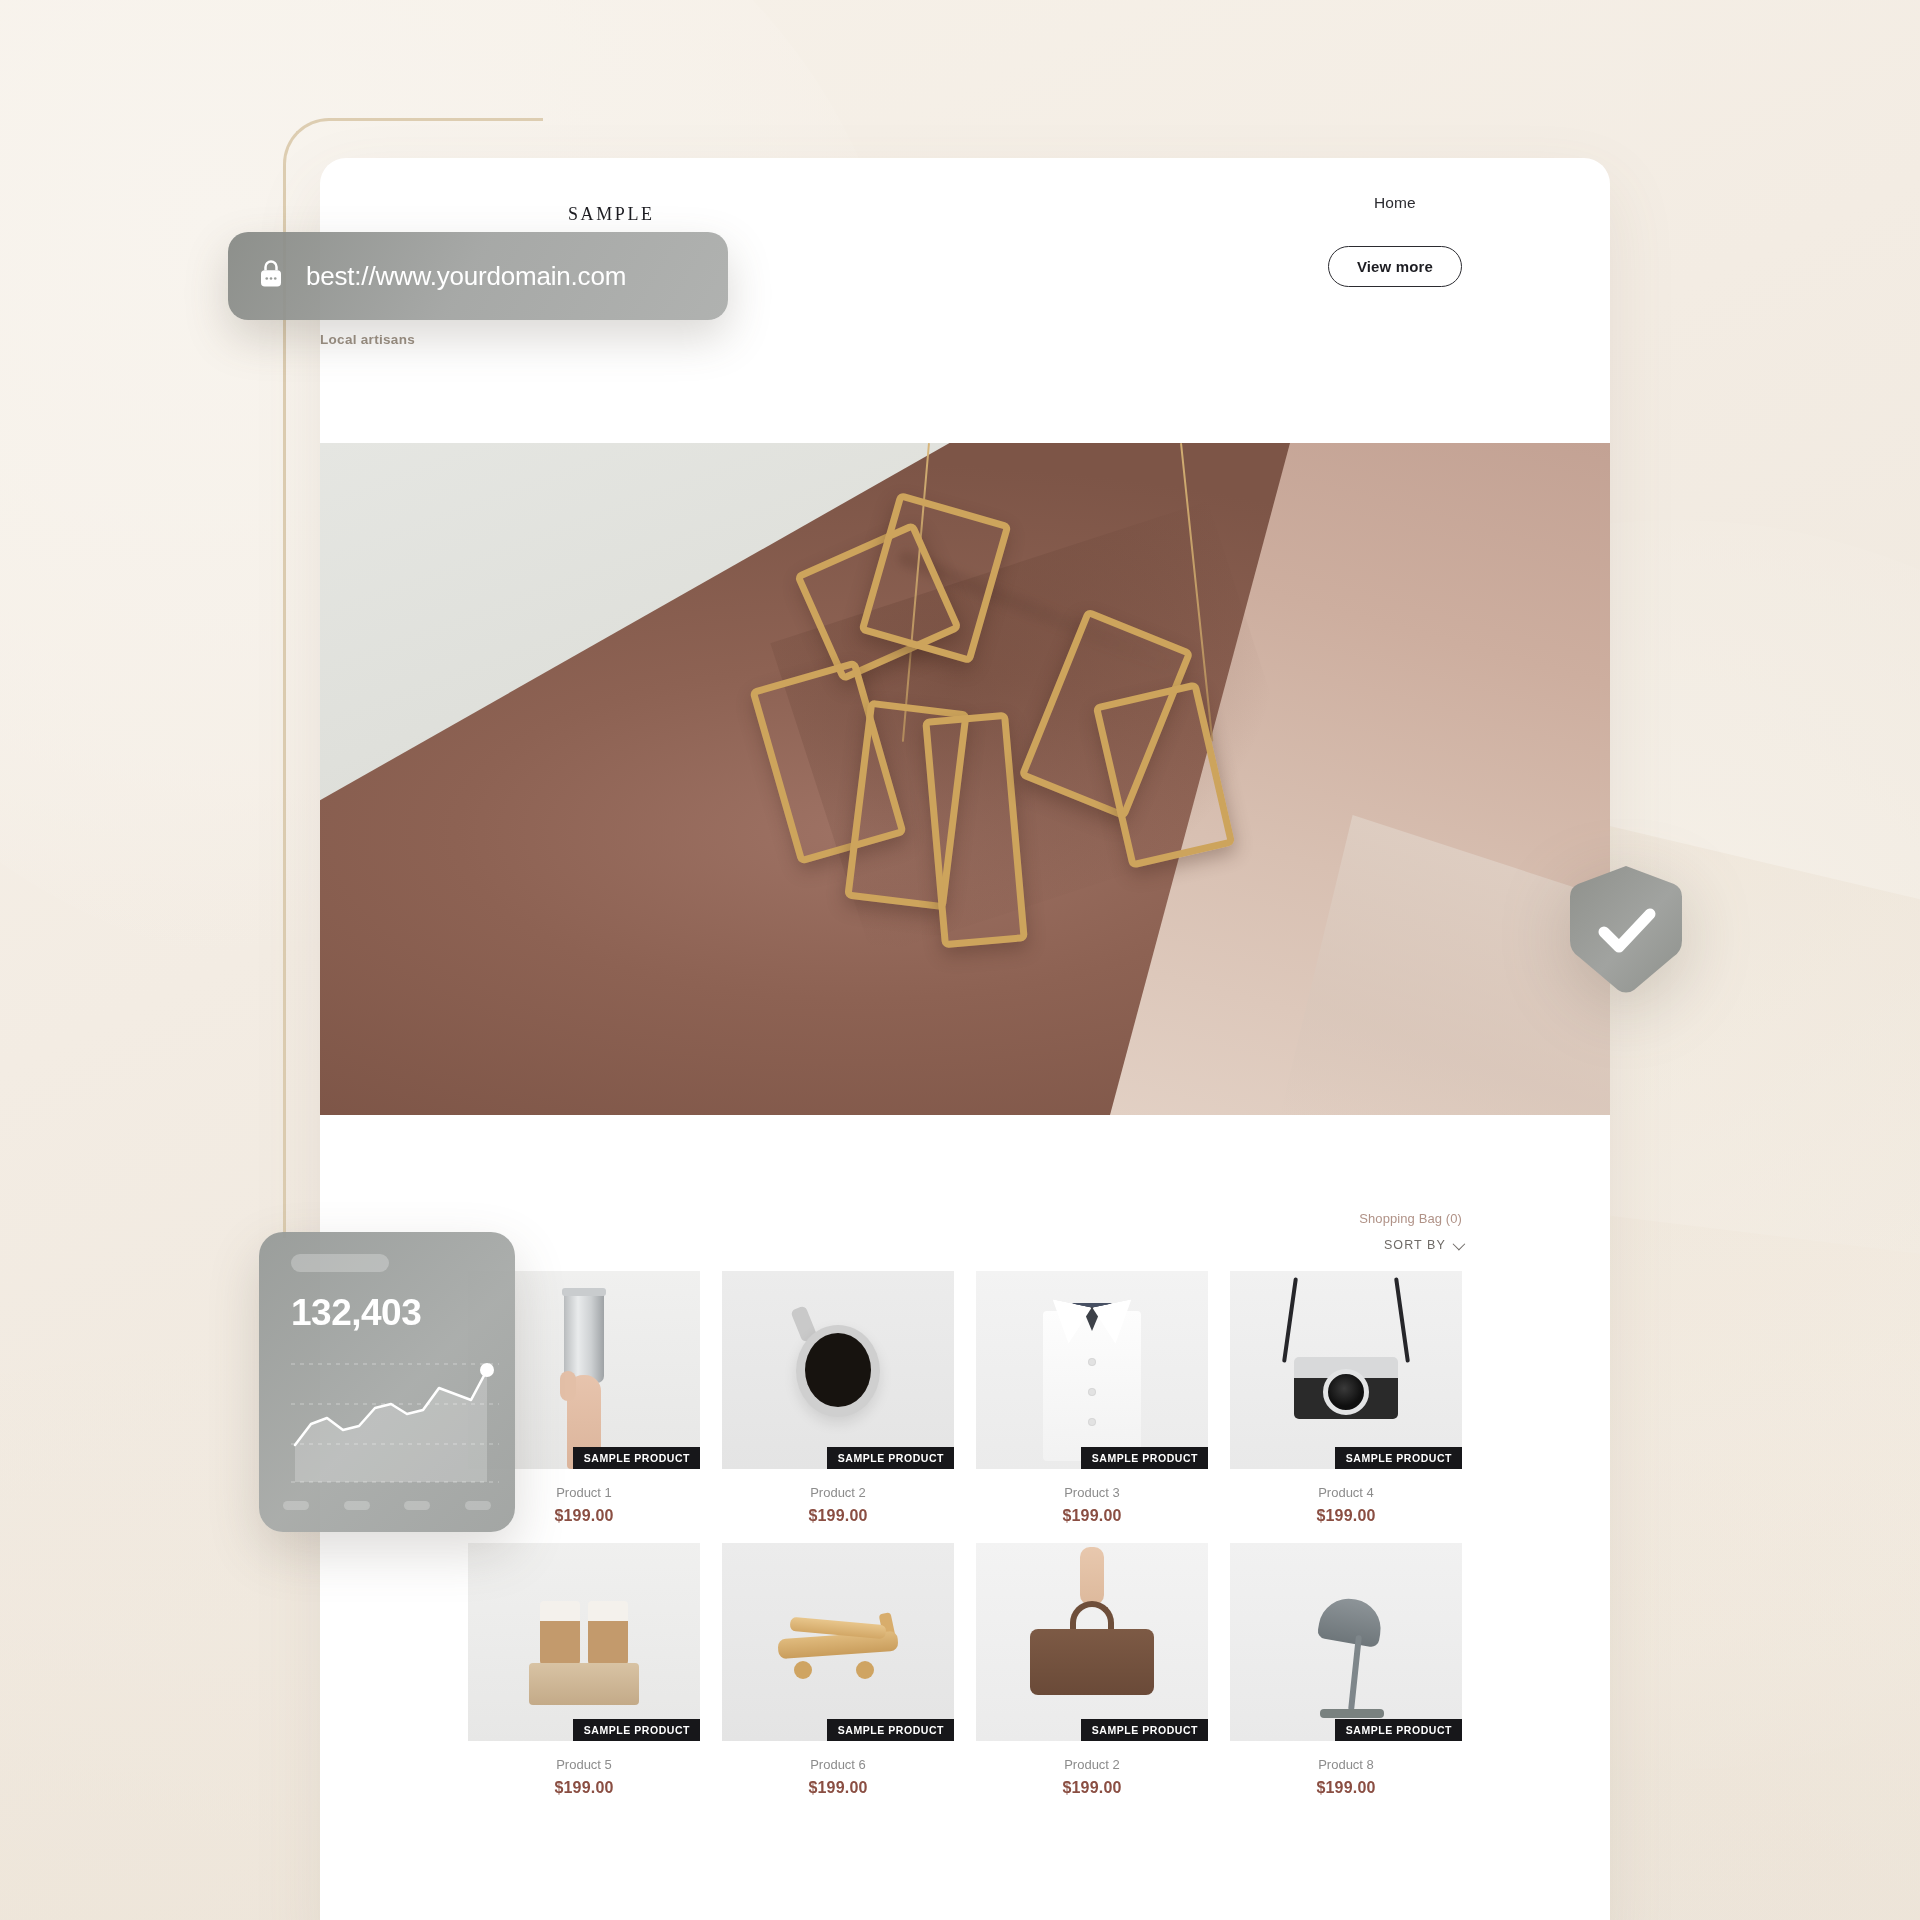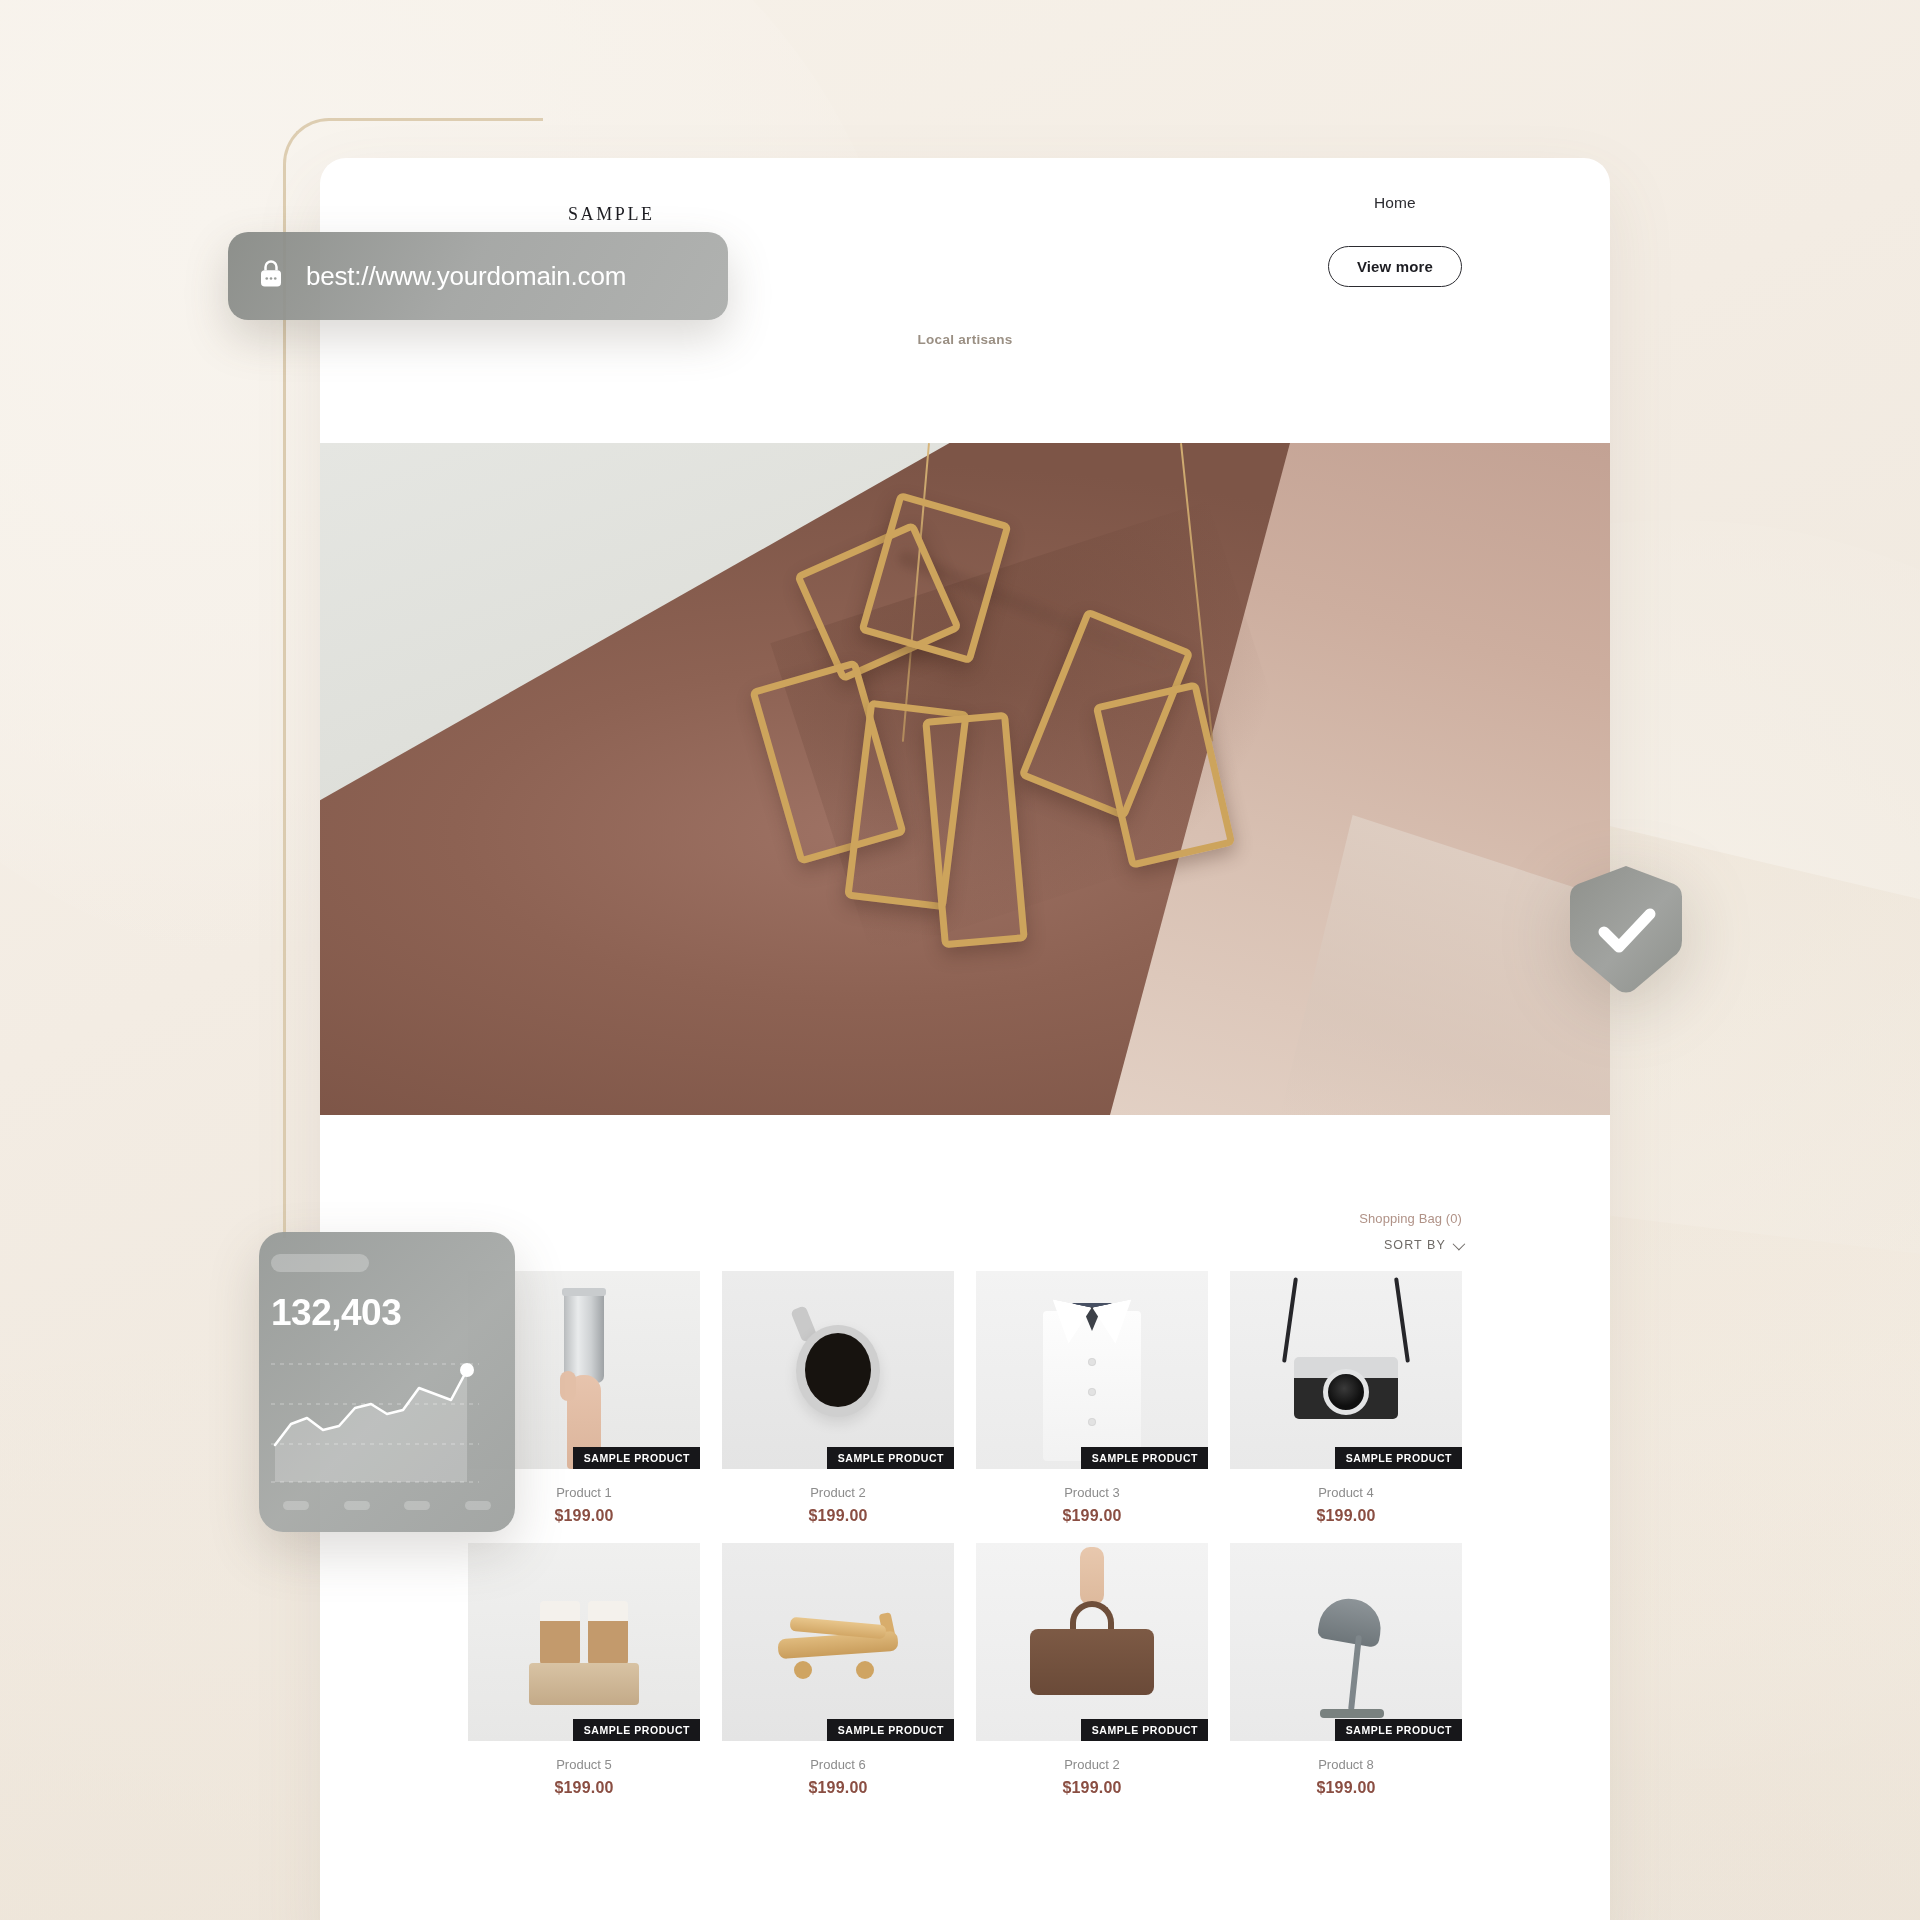--- a/index.html
+++ b/index.html
@@ -113,21 +113,21 @@
     font-size: 15px;
     font-weight: 700;
     color: #1d1d22;
     background: #fff;
     letter-spacing: 0.15px;
     cursor: pointer;
   }
 
   
   .hero-copy {
-    text-align: center;
+    text-align: left;
     padding-top: 82px;
     padding-bottom: 74px;
   }
   .hero-eyebrow {
     font-size: 13.5px;
     font-weight: 700;
     color: #9a8f83;
     letter-spacing: 0.3px;
     margin-bottom: 22px;
   }
@@ -502,21 +502,21 @@
   }
 
   
   .stat-card {
     position: absolute;
     left: 259px; top: 1232px;
     width: 256px; height: 300px;
     border-radius: 24px;
     background: linear-gradient(135deg, rgba(150,154,152,0.95) 0%, rgba(167,170,168,0.95) 55%, rgba(158,161,159,0.95) 100%);
     box-shadow: 0 20px 52px rgba(90,80,68,0.20);
-    padding: 22px 12px;
+    padding: 22px 32px;
     overflow: hidden;
   }
   .stat-pill {
     width: 98px; height: 18px;
     border-radius: 10px;
     background: rgba(255,255,255,0.26);
   }
   .stat-num {
     margin-top: 20px;
     color: #fff;

